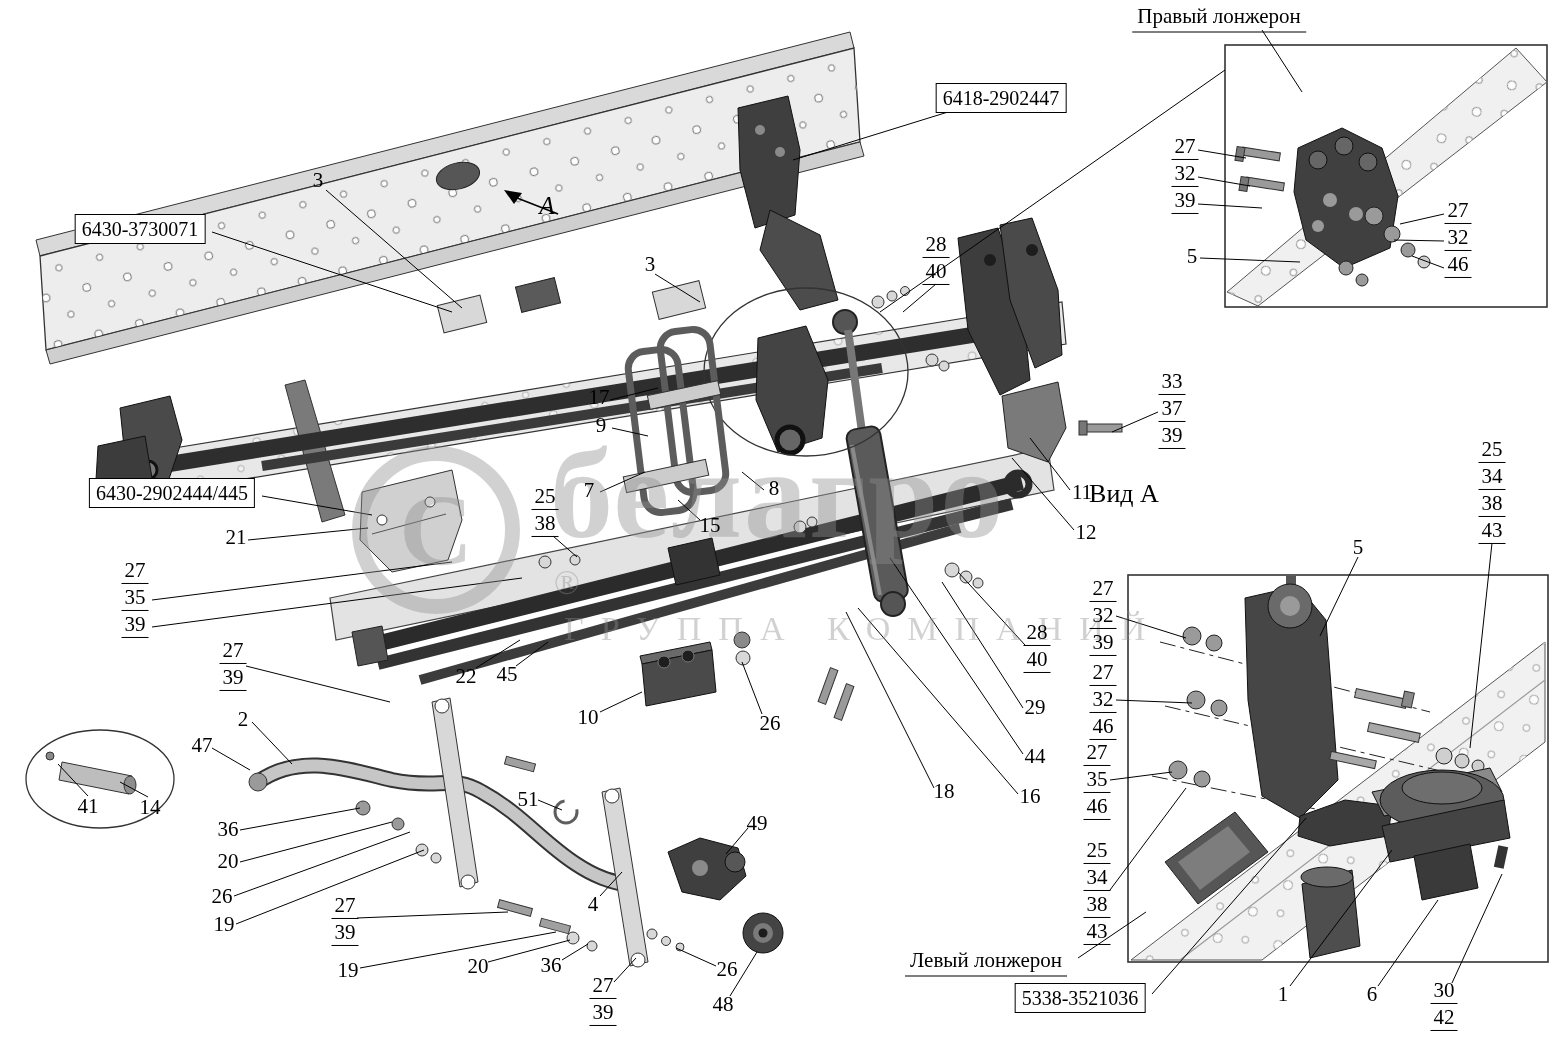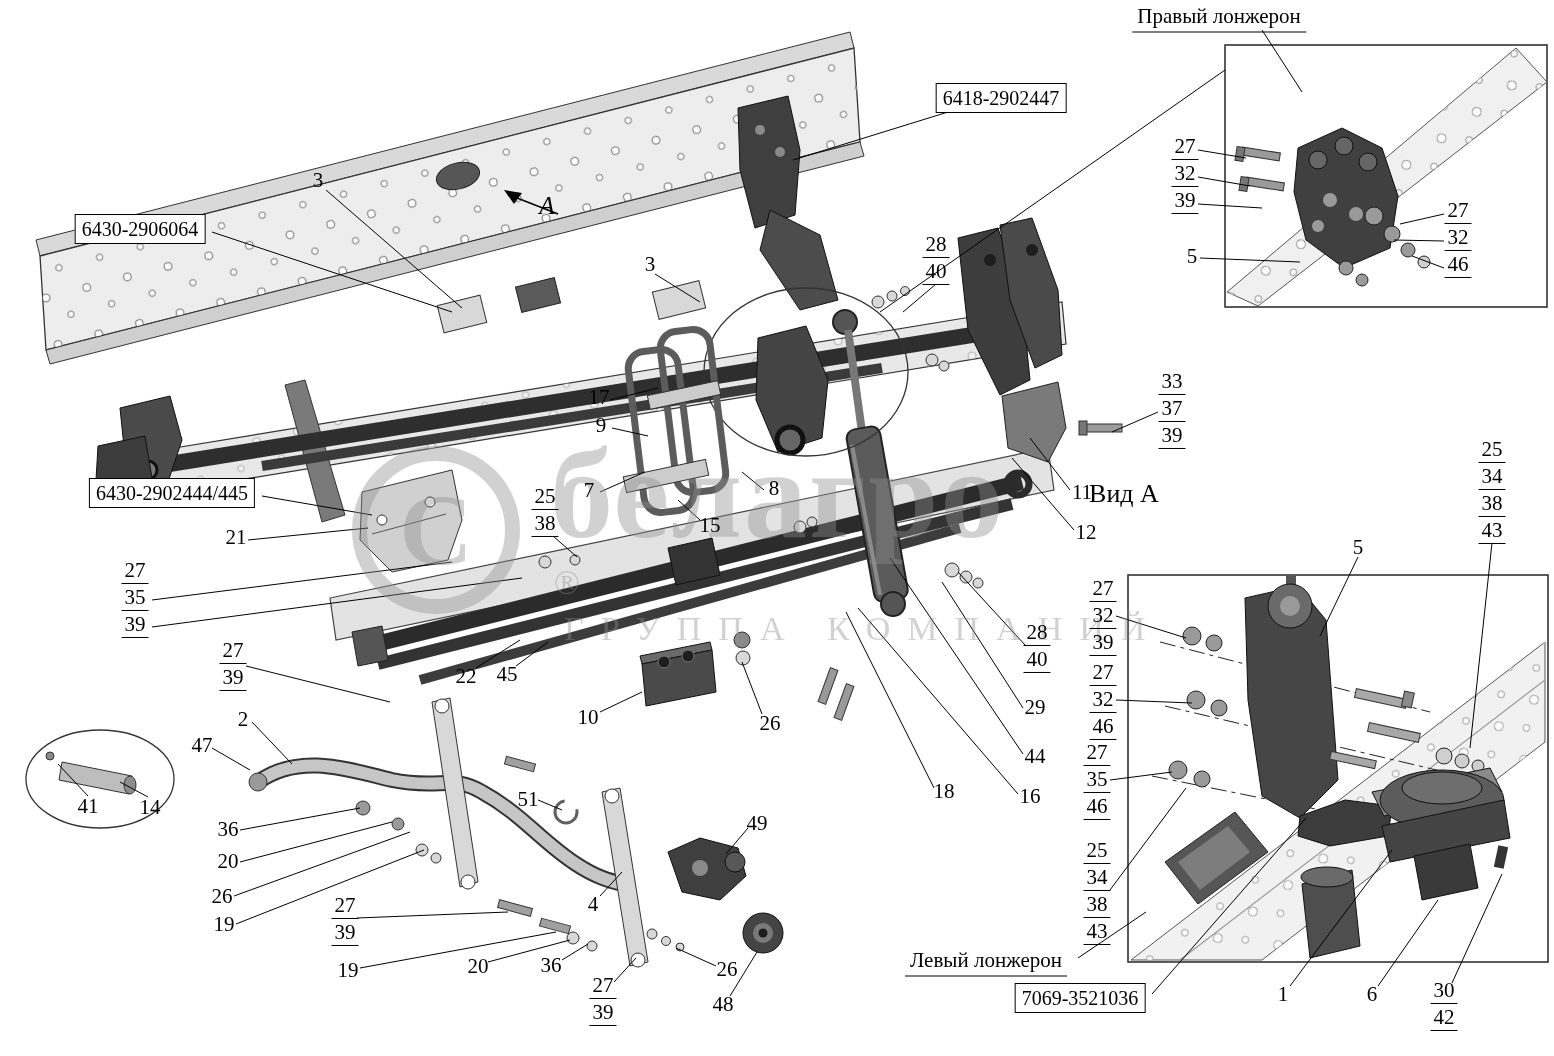--- a/index.html
+++ b/index.html
@@ -351,19 +351,19 @@
     </div>
   </div>
 
   <div class="label-layer">
     <span class="tlabel u" style="left:1219px;top:18px;">Правый лонжерон</span>
     <span class="tlabel u" style="left:986px;top:962px;">Левый лонжерон</span>
     <span class="tlabel viewa" style="left:1124px;top:494px;font-family:Liberation Serif, serif;">Вид А</span>
     <span class="tlabel arrowA" style="left:547px;top:206px;">A</span>
 
     <span class="plabel" style="left:1001px;top:98px;">6418-2902447</span>
-    <span class="plabel" style="left:140px;top:229px;">6430-2906064</span>
+    <span class="plabel" style="left:140px;top:229px;">6430-3730071</span>
     <span class="plabel" style="left:172px;top:493px;">6430-2902444/445</span>
-    <span class="plabel" style="left:1080px;top:998px;">7069-3521036</span>
+    <span class="plabel" style="left:1080px;top:998px;">5338-3521036</span>
 
     <span id="callout-layer"><span class="callout" style="left: 318px; top: 180px;">3</span><span class="callout" style="left: 650px; top: 264px;">3</span><span class="callout u" style="left: 936px; top: 245px;">28</span><span class="callout u" style="left: 936px; top: 272px;">40</span><span class="callout" style="left: 599px; top: 397px;">17</span><span class="callout" style="left: 601px; top: 425px;">9</span><span class="callout" style="left: 589px; top: 490px;">7</span><span class="callout u" style="left: 545px; top: 497px;">25</span><span class="callout u" style="left: 545px; top: 524px;">38</span><span class="callout" style="left: 710px; top: 525px;">15</span><span class="callout" style="left: 774px; top: 488px;">8</span><span class="callout" style="left: 236px; top: 537px;">21</span><span class="callout u" style="left: 135px; top: 571px;">27</span><span class="callout u" style="left: 135px; top: 598px;">35</span><span class="callout u" style="left: 135px; top: 625px;">39</span><span class="callout" style="left: 466px; top: 676px;">22</span><span class="callout" style="left: 507px; top: 674px;">45</span><span class="callout" style="left: 588px; top: 717px;">10</span><span class="callout" style="left: 770px; top: 723px;">26</span><span class="callout" style="left: 1082px; top: 492px;">11</span><span class="callout" style="left: 1086px; top: 532px;">12</span><span class="callout u" style="left: 1037px; top: 633px;">28</span><span class="callout u" style="left: 1037px; top: 660px;">40</span><span class="callout" style="left: 1035px; top: 707px;">29</span><span class="callout" style="left: 1035px; top: 756px;">44</span><span class="callout" style="left: 1030px; top: 796px;">16</span><span class="callout" style="left: 944px; top: 791px;">18</span><span class="callout u" style="left: 233px; top: 651px;">27</span><span class="callout u" style="left: 233px; top: 678px;">39</span><span class="callout" style="left: 243px; top: 719px;">2</span><span class="callout" style="left: 202px; top: 745px;">47</span><span class="callout" style="left: 88px; top: 806px;">41</span><span class="callout" style="left: 150px; top: 807px;">14</span><span class="callout" style="left: 228px; top: 829px;">36</span><span class="callout" style="left: 228px; top: 861px;">20</span><span class="callout" style="left: 222px; top: 896px;">26</span><span class="callout" style="left: 224px; top: 924px;">19</span><span class="callout u" style="left: 345px; top: 906px;">27</span><span class="callout u" style="left: 345px; top: 933px;">39</span><span class="callout" style="left: 528px; top: 799px;">51</span><span class="callout" style="left: 593px; top: 904px;">4</span><span class="callout" style="left: 757px; top: 823px;">49</span><span class="callout" style="left: 348px; top: 970px;">19</span><span class="callout" style="left: 478px; top: 966px;">20</span><span class="callout" style="left: 551px; top: 965px;">36</span><span class="callout u" style="left: 603px; top: 986px;">27</span><span class="callout u" style="left: 603px; top: 1013px;">39</span><span class="callout" style="left: 727px; top: 969px;">26</span><span class="callout" style="left: 723px; top: 1004px;">48</span><span class="callout u" style="left: 1172px; top: 382px;">33</span><span class="callout u" style="left: 1172px; top: 409px;">37</span><span class="callout u" style="left: 1172px; top: 436px;">39</span><span class="callout u" style="left: 1492px; top: 450px;">25</span><span class="callout u" style="left: 1492px; top: 477px;">34</span><span class="callout u" style="left: 1492px; top: 504px;">38</span><span class="callout u" style="left: 1492px; top: 531px;">43</span><span class="callout u" style="left: 1185px; top: 147px;">27</span><span class="callout u" style="left: 1185px; top: 174px;">32</span><span class="callout u" style="left: 1185px; top: 201px;">39</span><span class="callout" style="left: 1192px; top: 256px;">5</span><span class="callout u" style="left: 1458px; top: 211px;">27</span><span class="callout u" style="left: 1458px; top: 238px;">32</span><span class="callout u" style="left: 1458px; top: 265px;">46</span><span class="callout" style="left: 1358px; top: 547px;">5</span><span class="callout u" style="left: 1103px; top: 589px;">27</span><span class="callout u" style="left: 1103px; top: 616px;">32</span><span class="callout u" style="left: 1103px; top: 643px;">39</span><span class="callout u" style="left: 1103px; top: 673px;">27</span><span class="callout u" style="left: 1103px; top: 700px;">32</span><span class="callout u" style="left: 1103px; top: 727px;">46</span><span class="callout u" style="left: 1097px; top: 753px;">27</span><span class="callout u" style="left: 1097px; top: 780px;">35</span><span class="callout u" style="left: 1097px; top: 807px;">46</span><span class="callout u" style="left: 1097px; top: 851px;">25</span><span class="callout u" style="left: 1097px; top: 878px;">34</span><span class="callout u" style="left: 1097px; top: 905px;">38</span><span class="callout u" style="left: 1097px; top: 932px;">43</span><span class="callout" style="left: 1283px; top: 994px;">1</span><span class="callout" style="left: 1372px; top: 994px;">6</span><span class="callout u" style="left: 1444px; top: 991px;">30</span><span class="callout u" style="left: 1444px; top: 1018px;">42</span></span>
   </div>
 </div>
 
 </body></html>

